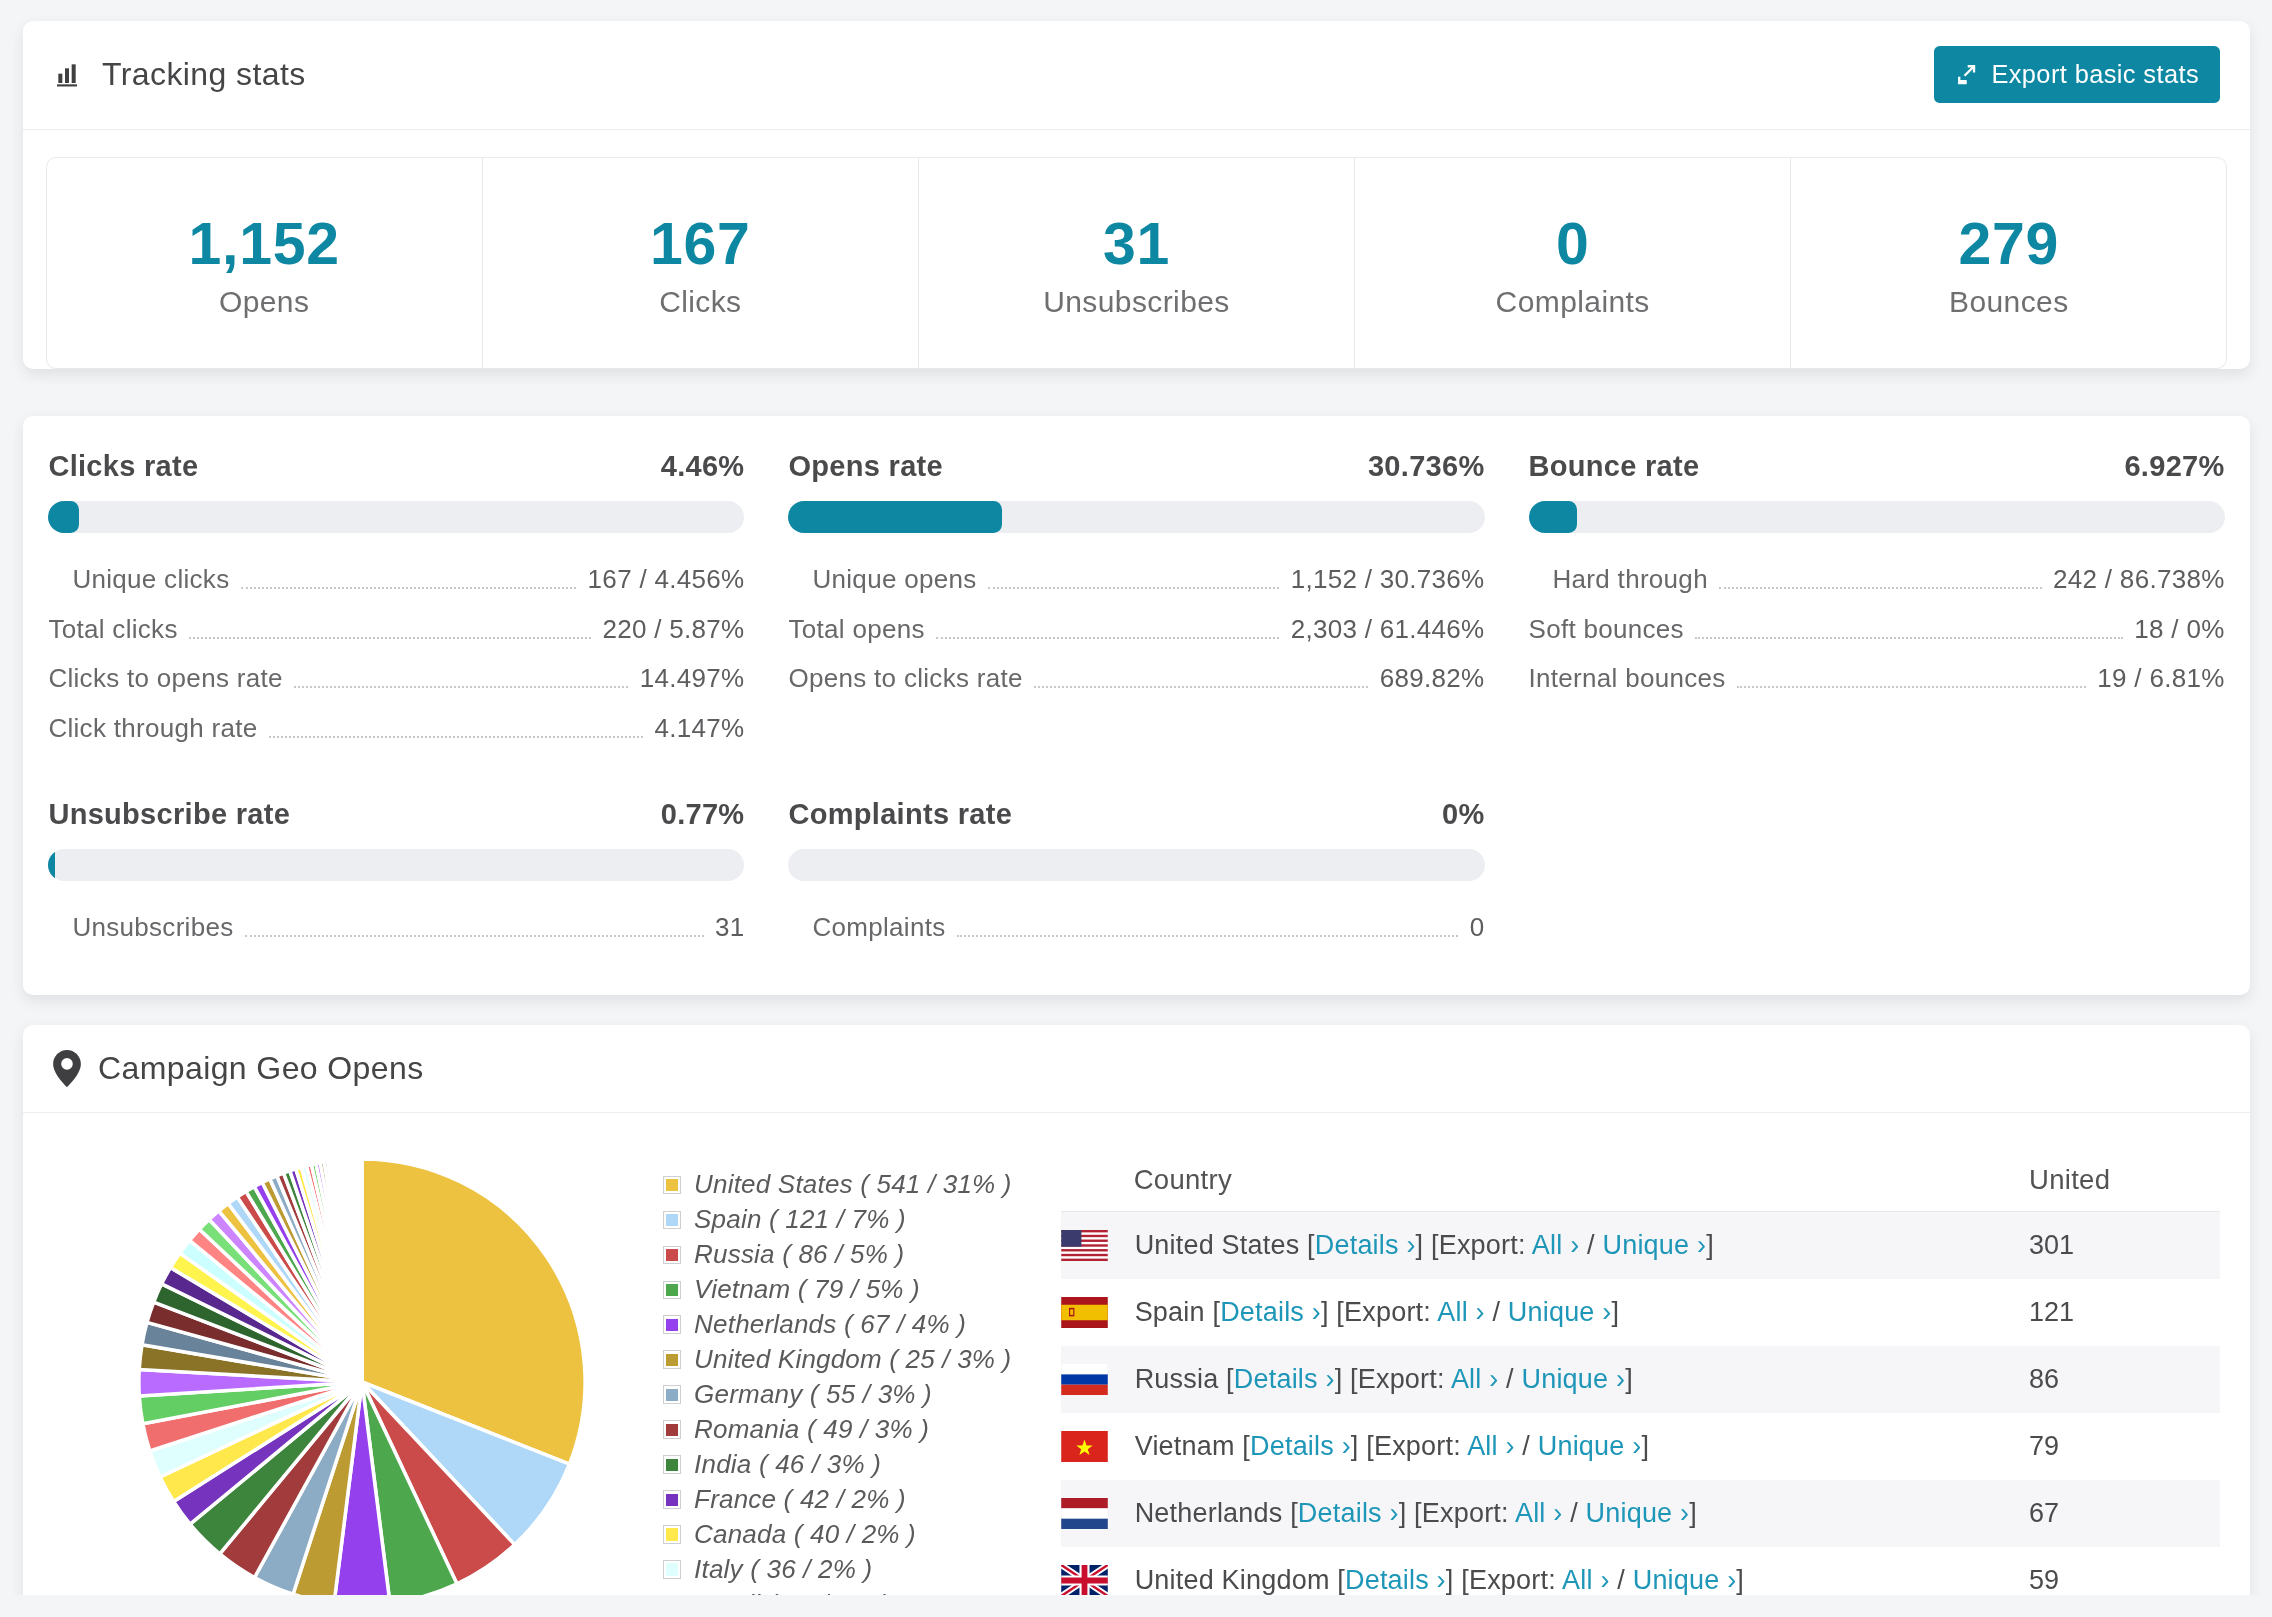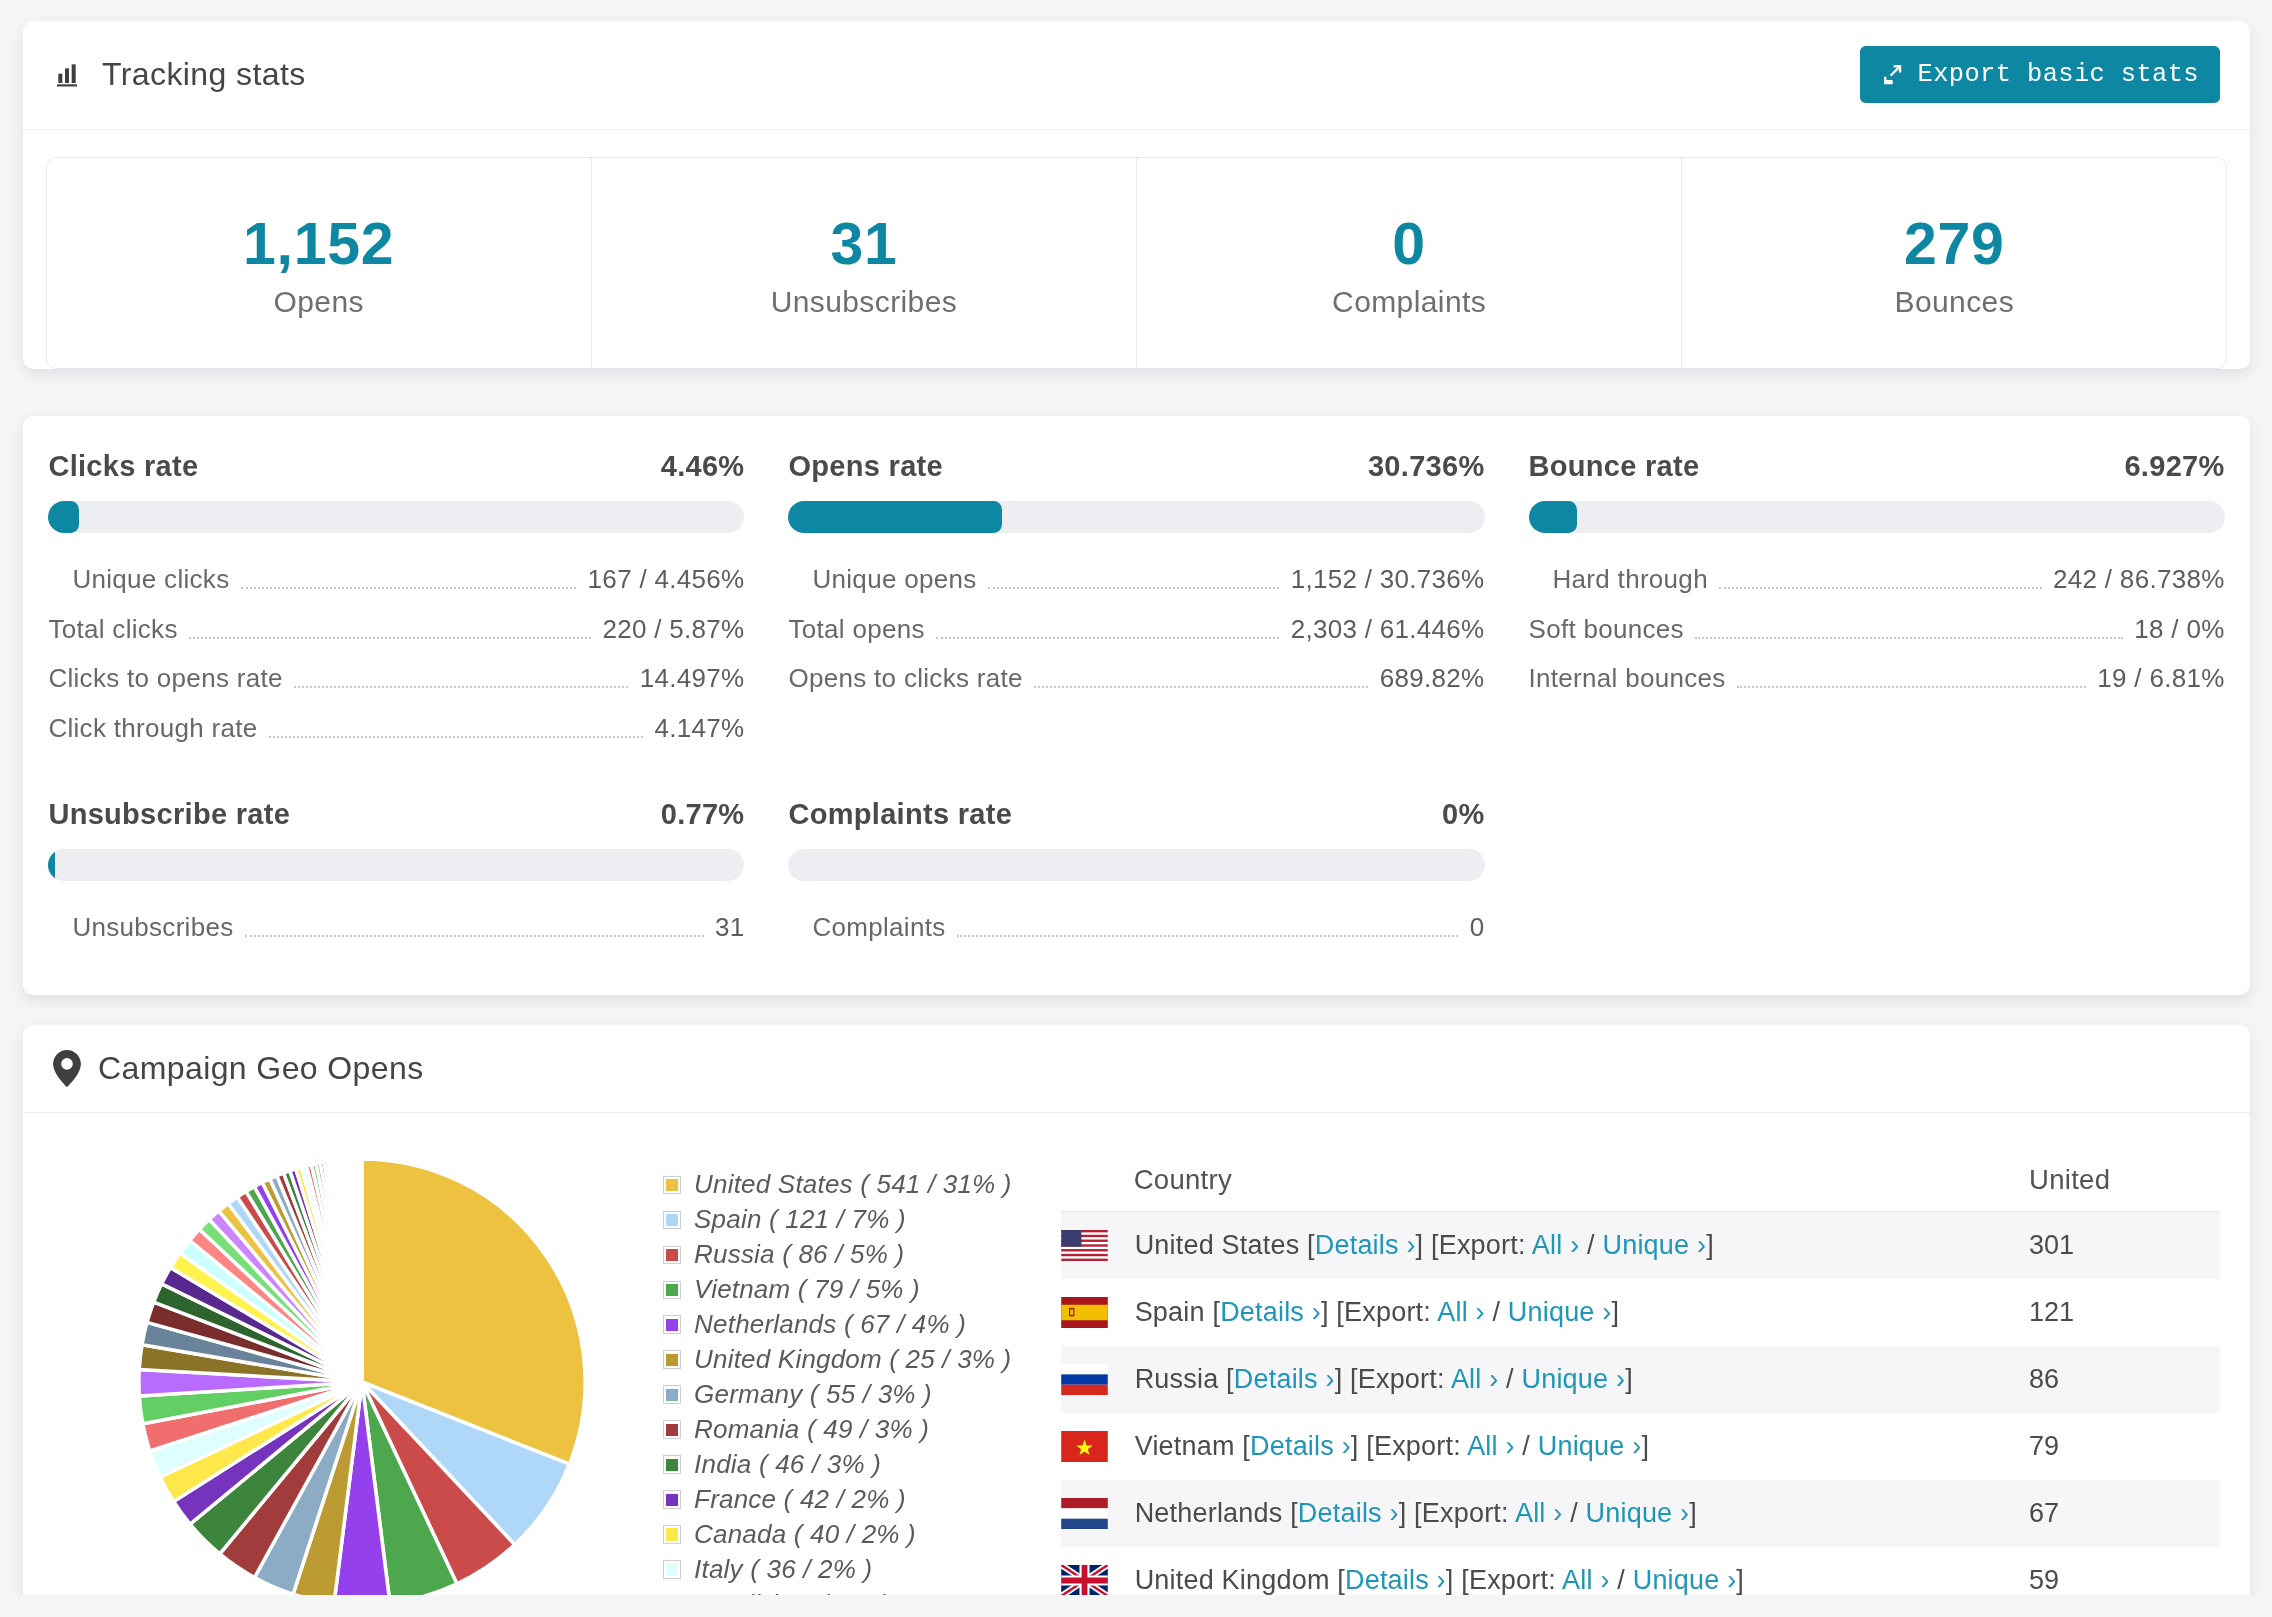--- a/index.html
+++ b/index.html
@@ -23,21 +23,21 @@
     padding:25.4px 30px;
   }
   .head-left { display:flex; align-items:center; gap:17px; }
   .head-title { font-size:32px; font-weight:400; color:#454547; letter-spacing:0.4px; }
   .head-icon { display:inline-flex; color:#3f3f41; }
   .divider { border-top:1.4px solid #ededef; }
 
   .export-btn {
     display:inline-flex; align-items:center; gap:11.3px;
     background:#0e87a2; color:#fff; border:none; cursor:pointer;
-    font-family:Liberation Mono, monospace; font-size:25.4px; letter-spacing:0.4px;
+    font-family:Liberation Sans, sans-serif; font-size:25.4px; letter-spacing:0.4px;
     padding:14px 21px; border-radius:5.6px;
   }
 
   
   .stats-band {
     display:flex;
     margin:27px 22.6px 47px 22.6px;
     border:1.4px solid #e9e9ec;
     border-radius:10px;
     overflow:hidden;
@@ -126,20 +126,24 @@
           </svg>
         </span>
         <span>Export basic stats</span>
       </button>
     </div>
     <div class="divider"></div>
     <div class="stats-band" id="stats-band">
         <div class="stat-cell">
           <div class="stat-value">1,152</div>
           <div class="stat-label">Opens</div>
+        </div>
+        <div class="stat-cell">
+          <div class="stat-value">167</div>
+          <div class="stat-label">Clicks</div>
         </div>
         <div class="stat-cell">
           <div class="stat-value">31</div>
           <div class="stat-label">Unsubscribes</div>
         </div>
         <div class="stat-cell">
           <div class="stat-value">0</div>
           <div class="stat-label">Complaints</div>
         </div>
         <div class="stat-cell">

